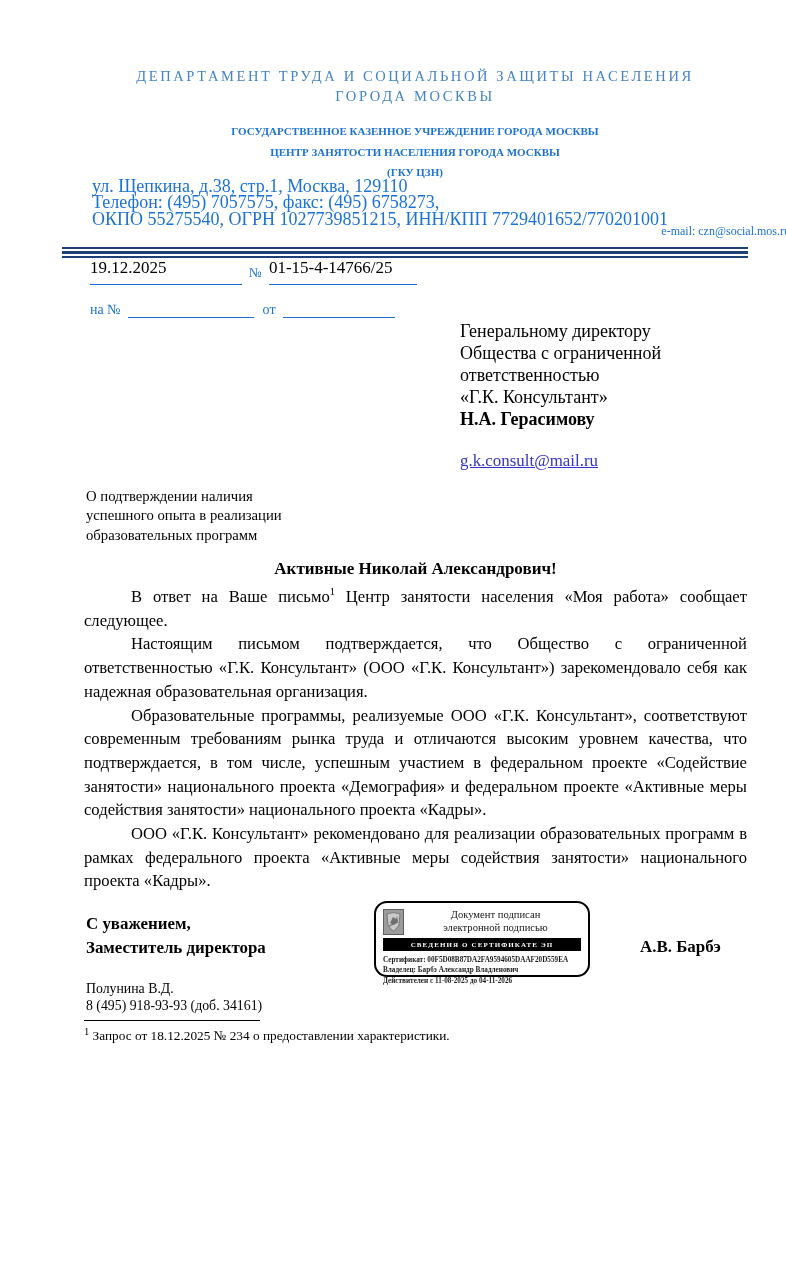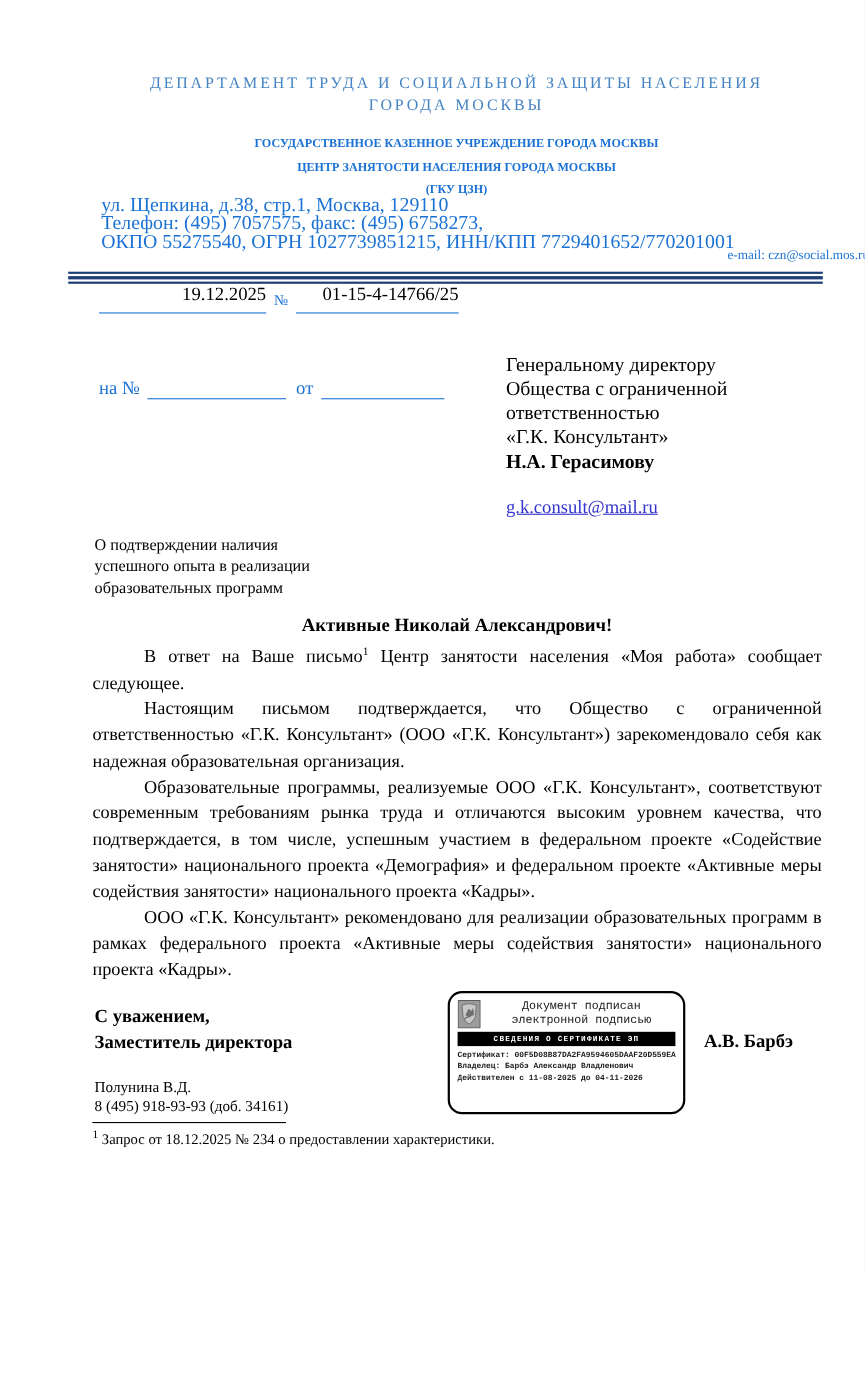--- a/index.html
+++ b/index.html
@@ -15,27 +15,27 @@
   .addr{position:absolute;top:178px;left:92px;color:var(--org_blue);
         font-size:18px;line-height:16.4px;}
   .email-lh{position:absolute;top:224px;right:40px;color:var(--org_blue);font-size:12px;}
   .rule{position:absolute;left:62px;width:686px;background:var(--rule_navy);}
   .rule-1{top:247px;height:1.5px;}
   .rule-2{top:250.5px;height:3.5px;}
   .rule-3{top:256px;height:1.5px;}
   
   .req1{position:absolute;top:258px;left:90px;font-size:17px;white-space:nowrap;}
   .blank{display:inline-block;border-bottom:1.7px solid var(--org_blue);
-         text-align:right;vertical-align:bottom;box-sizing:border-box;}
+         text-align:left;vertical-align:bottom;box-sizing:border-box;}
   .date-blank{width:152px;height:27px;}
   .num-blank{width:148px;height:27px;}
   .no-sign{color:var(--org_blue);font-size:13.5px;margin:0 7px;vertical-align:bottom;
            display:inline-block;height:20px;}
   .req2{position:absolute;top:299px;left:90px;color:var(--org_blue);
-        font-size:17px;white-space:nowrap;margin-top:44px;}
+        font-size:14px;white-space:nowrap;}
   .blank2{display:inline-block;border-bottom:1.7px solid var(--org_blue);
           height:18px;vertical-align:bottom;}
   .blank2.a{width:126px;margin-left:7px;margin-right:9px;}
   .blank2.b{width:112px;margin-left:7px;}
   
   .recipient{position:absolute;left:460px;top:320px;font-size:18px;line-height:22px;}
   .recipient .bold{font-weight:bold;}
   .recipient-email{position:absolute;left:460px;top:451px;font-size:16.9px;
         color:var(--email_link);text-decoration:underline;cursor:pointer;}
   
@@ -46,23 +46,23 @@
   
   .body-text{position:absolute;left:84px;top:585px;width:663px;
         font-size:16.6px;line-height:23.7px;text-align:justify;}
   .body-text p{margin:0;text-indent:47px;}
   .body-text sup,.footnote sup{font-size:10.5px;line-height:0;}
   
   .closing{position:absolute;left:86px;top:912px;font-weight:bold;
         font-size:16.9px;line-height:24px;}
   .sig-name{position:absolute;left:640px;top:937px;font-weight:bold;font-size:16.9px;}
   
-  .stamp{position:absolute;left:374px;top:901px;width:216px;height:112px;
+  .stamp{position:absolute;left:374px;top:901px;width:216px;height:76px;
         border:2.5px solid #000;border-radius:13px;background:#fff;
-        font-family:Liberation Mono, monospace;box-sizing:border-box;padding:6px 7px 0;margin-left:33px;}
+        font-family:Liberation Serif, serif;box-sizing:border-box;padding:6px 7px 0;}
   .stamp-head{display:flex;align-items:center;gap:6px;}
   .stamp-icon{width:21px;height:26px;flex:0 0 auto;}
   .stamp-title{flex:1;text-align:center;font-size:10.6px;line-height:12.8px;color:#161616;}
   .stamp-bar{background:#000;color:#fff;font-size:7px;font-weight:bold;letter-spacing:1.1px;
         text-align:center;padding:2.5px 0 2px;margin:3px 0 4px;}
   .stamp-line{font-size:7.2px;font-weight:bold;line-height:10.8px;color:#1c1c1c;
         white-space:nowrap;}
   
   .executor{position:absolute;left:86px;top:980px;font-size:13.8px;line-height:17px;}
   .fn-rule{position:absolute;left:84px;top:1020px;width:176px;height:1.4px;background:#000;}

